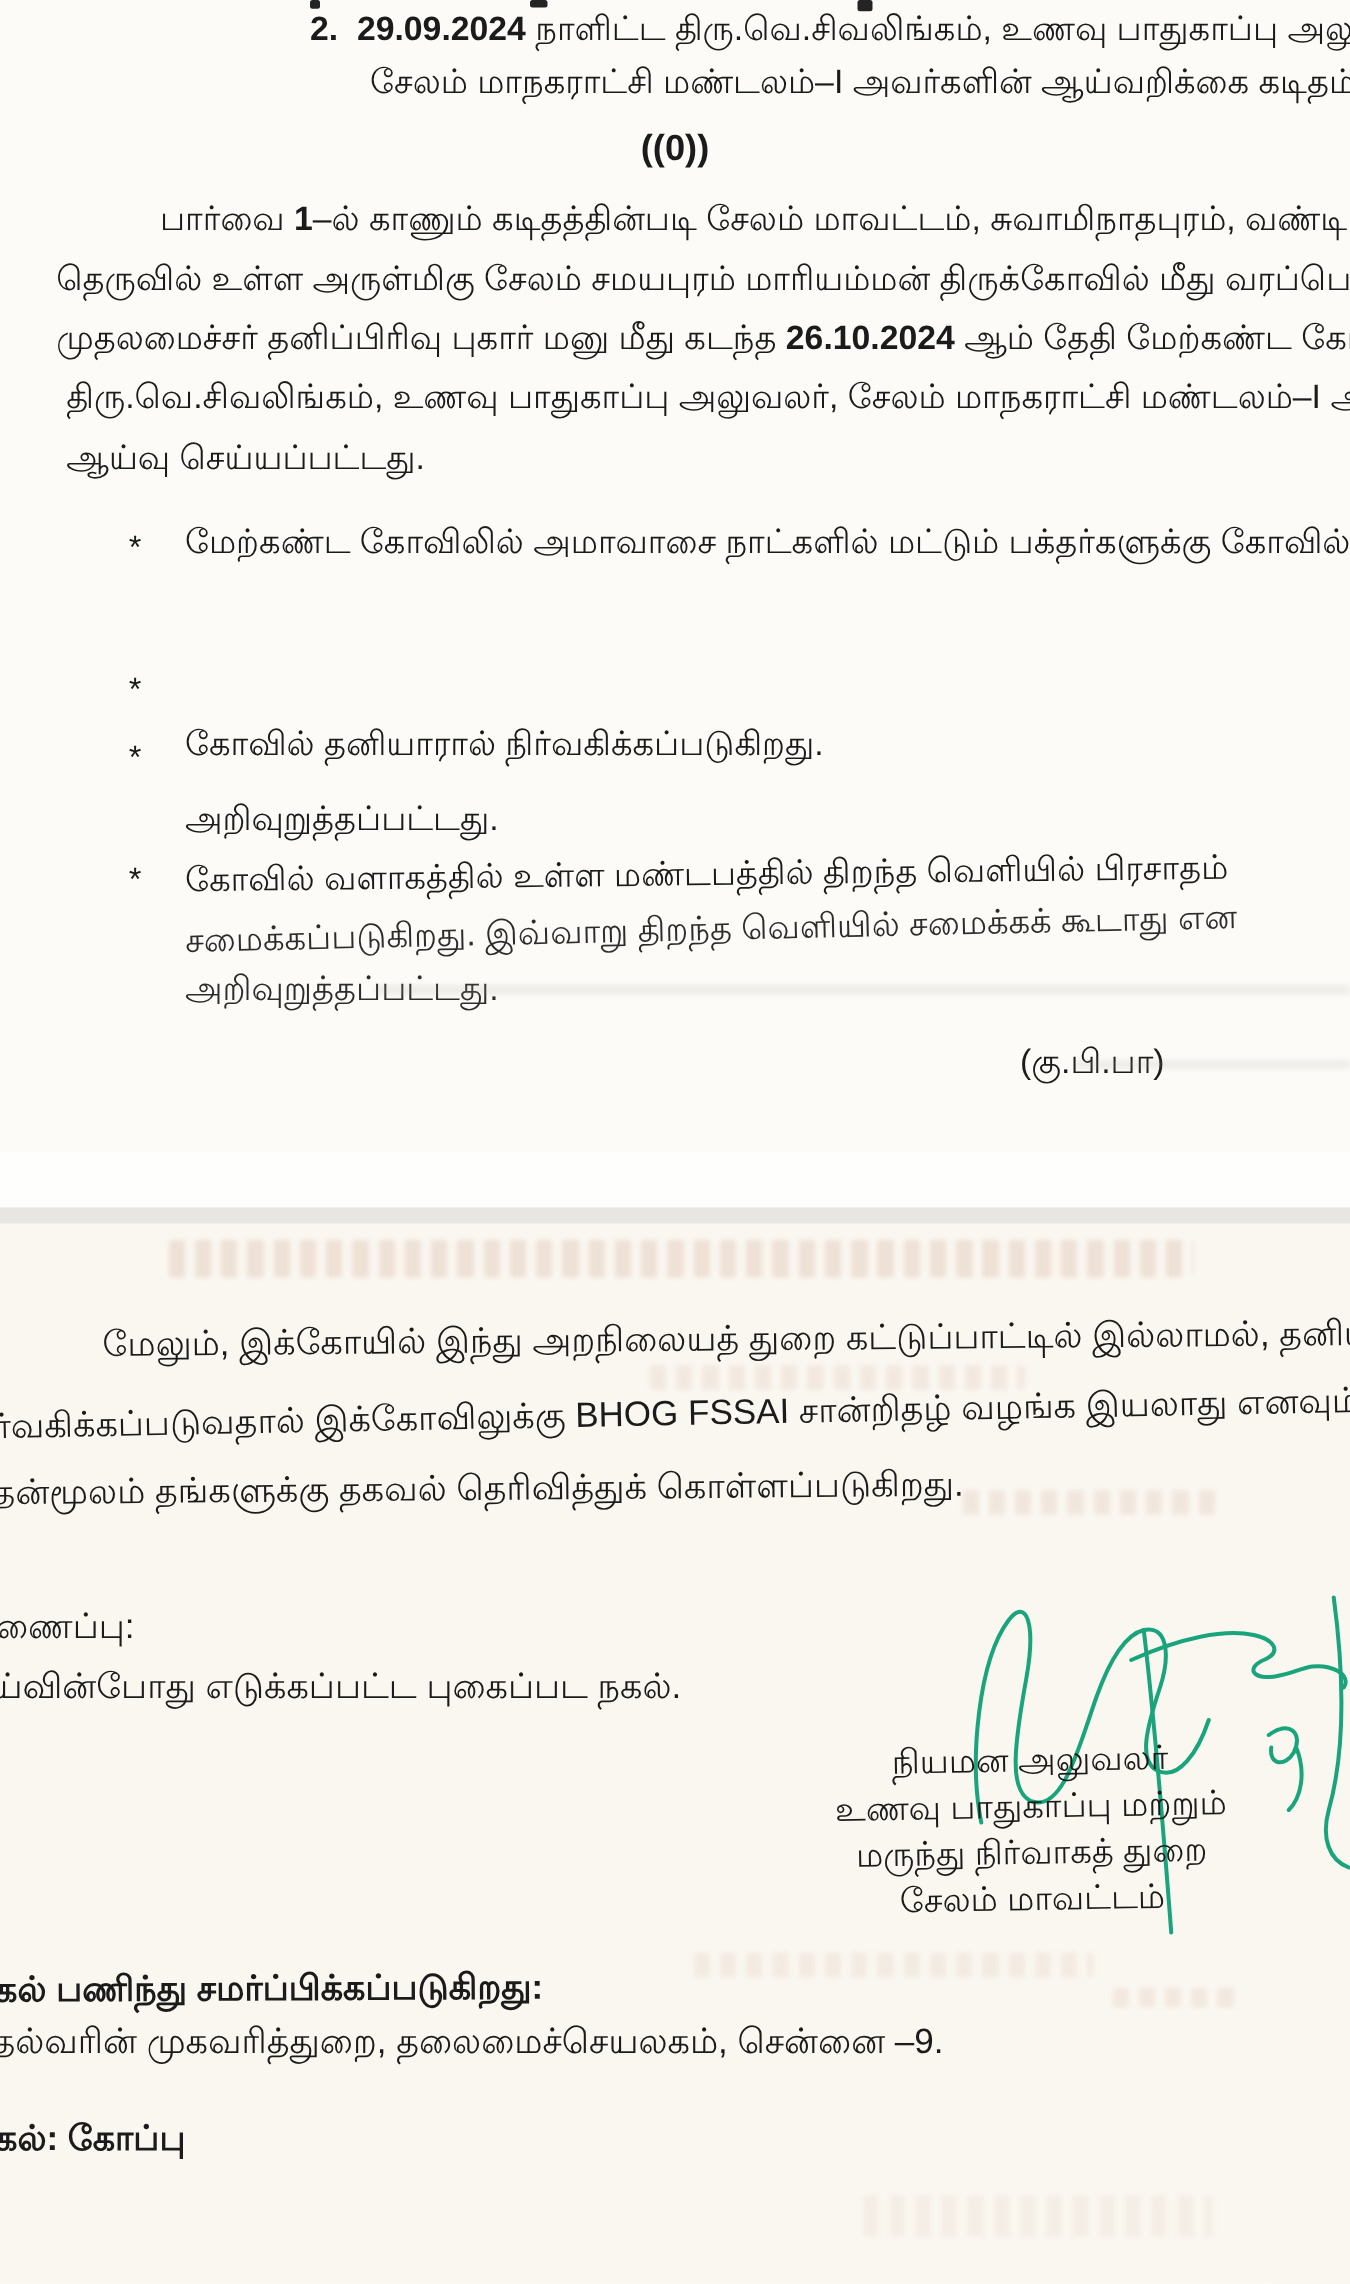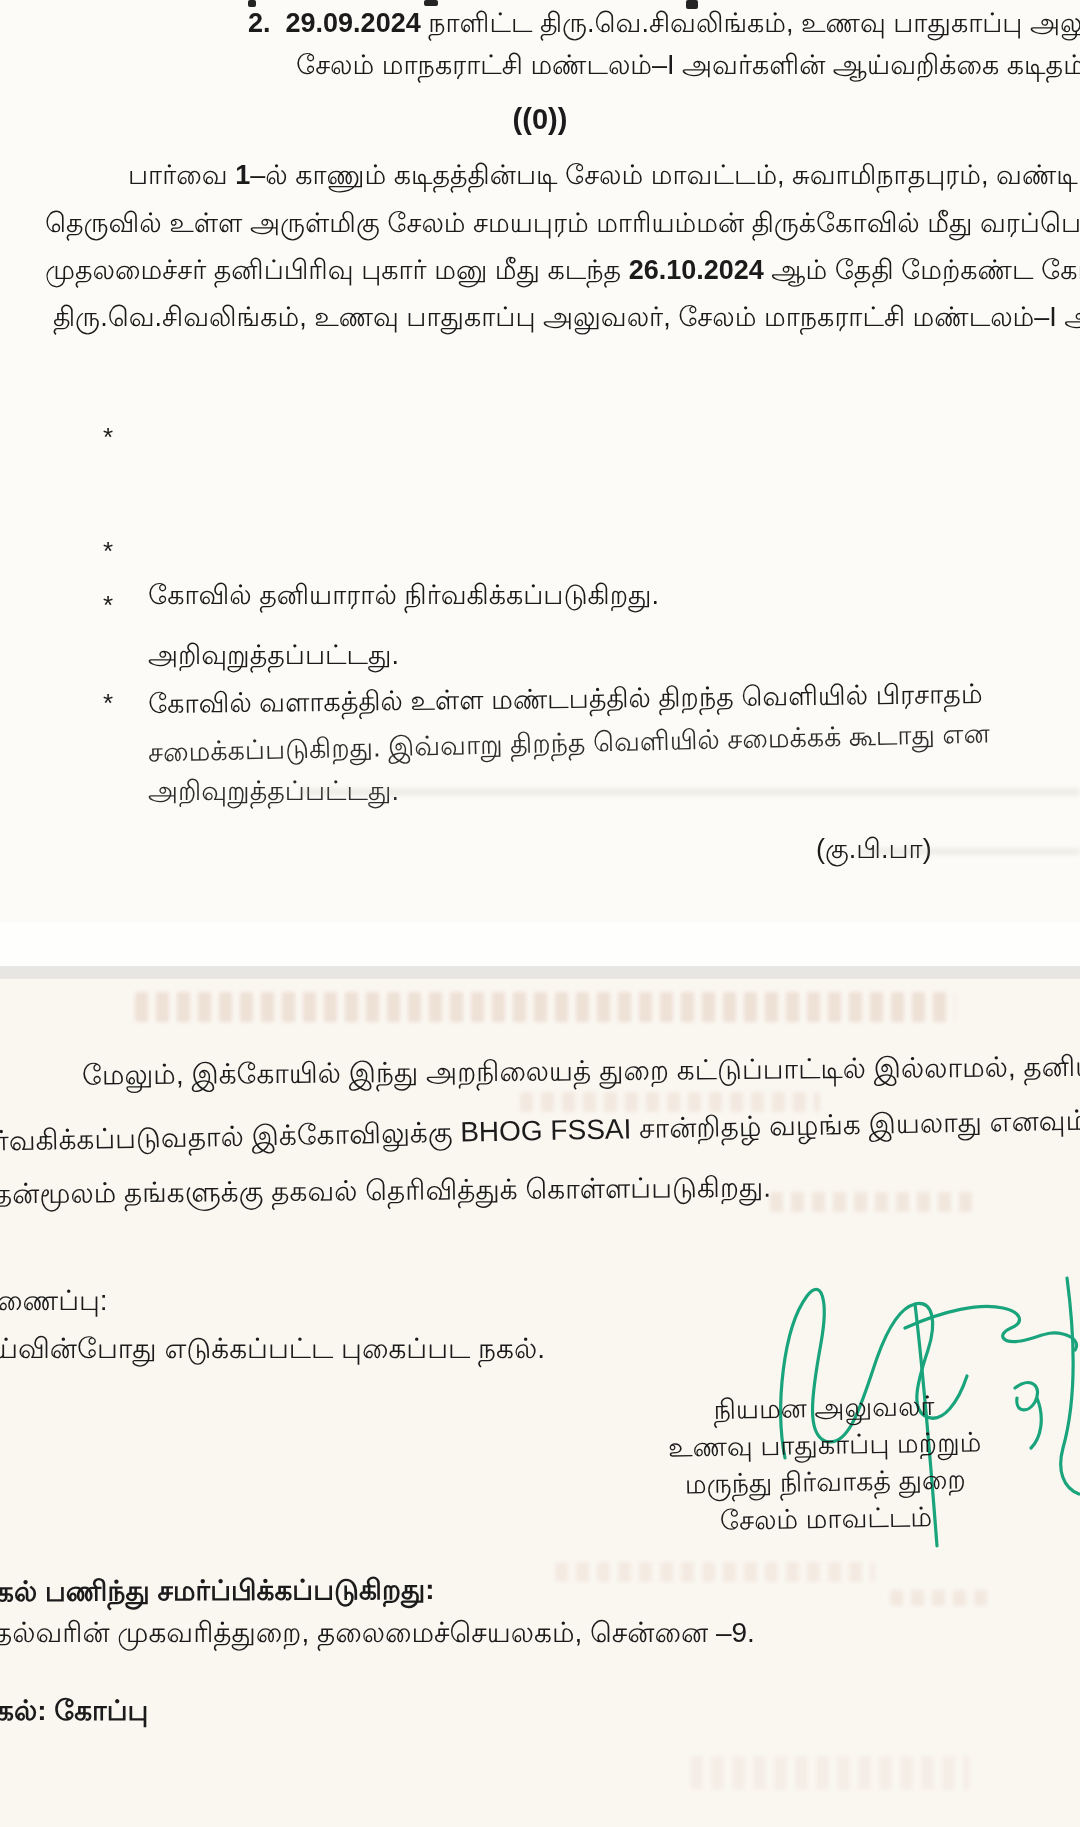--- a/index.html
+++ b/index.html
@@ -51,22 +51,24 @@
     <div class="ln sep">((0))</div>
 
     <div class="ln" style="left:128px;top:160px;">
       <span>பார்வை </span><span class="b">1</span><span>–ல் காணும் கடிதத்தின்படி சேலம் மாவட்டம், சுவாமிநாதபுரம், வண்டிப்பேட்டை</span>
     </div>
     <div class="ln" style="left:45px;top:208px;">தெருவில் உள்ள அருள்மிகு சேலம் சமயபுரம் மாரியம்மன் திருக்கோவில் மீது வரப்பெற்ற</div>
     <div class="ln" style="left:45px;top:255px;">
       <span>முதலமைச்சர் தனிப்பிரிவு புகார் மனு மீது கடந்த </span><span class="b">26.10.2024</span><span> ஆம் தேதி மேற்கண்ட கோவில்</span>
     </div>
     <div class="ln" style="left:53px;top:302px;">திரு.வெ.சிவலிங்கம், உணவு பாதுகாப்பு அலுவலர், சேலம் மாநகராட்சி மண்டலம்–I அவர்களால்</div>
+    <div class="ln" style="left:53px;top:351px;">ஆய்வு செய்யப்பட்டது.</div>
 
     <div class="ln star" style="top:422px;">*</div>
+    <div class="ln" style="left:148px;top:418px;">மேற்கண்ட கோவிலில் அமாவாசை நாட்களில் மட்டும் பக்தர்களுக்கு கோவில்</div>
 
     <div class="ln star" style="top:536px;">*</div>
     <div class="ln" style="left:148px;top:532px;margin-top:48px;">கோவில் தனியாரால் நிர்வகிக்கப்படுகிறது.</div>
 
     <div class="ln star" style="top:590px;">*</div>
     <div class="ln" style="left:148px;top:640px;">அறிவுறுத்தப்பட்டது.</div>
 
     <div class="ln star" style="top:688px;">*</div>
     <div class="ln" style="left:148px;top:684px;transform:rotate(-0.7deg);">கோவில் வளாகத்தில் உள்ள மண்டபத்தில் திறந்த வெளியில் பிரசாதம்</div>
     <div class="ln faded" style="left:148px;top:728px;transform:rotate(-1.3deg);">சமைக்கப்படுகிறது. இவ்வாறு திறந்த வெளியில் சமைக்கக் கூடாது என</div>

